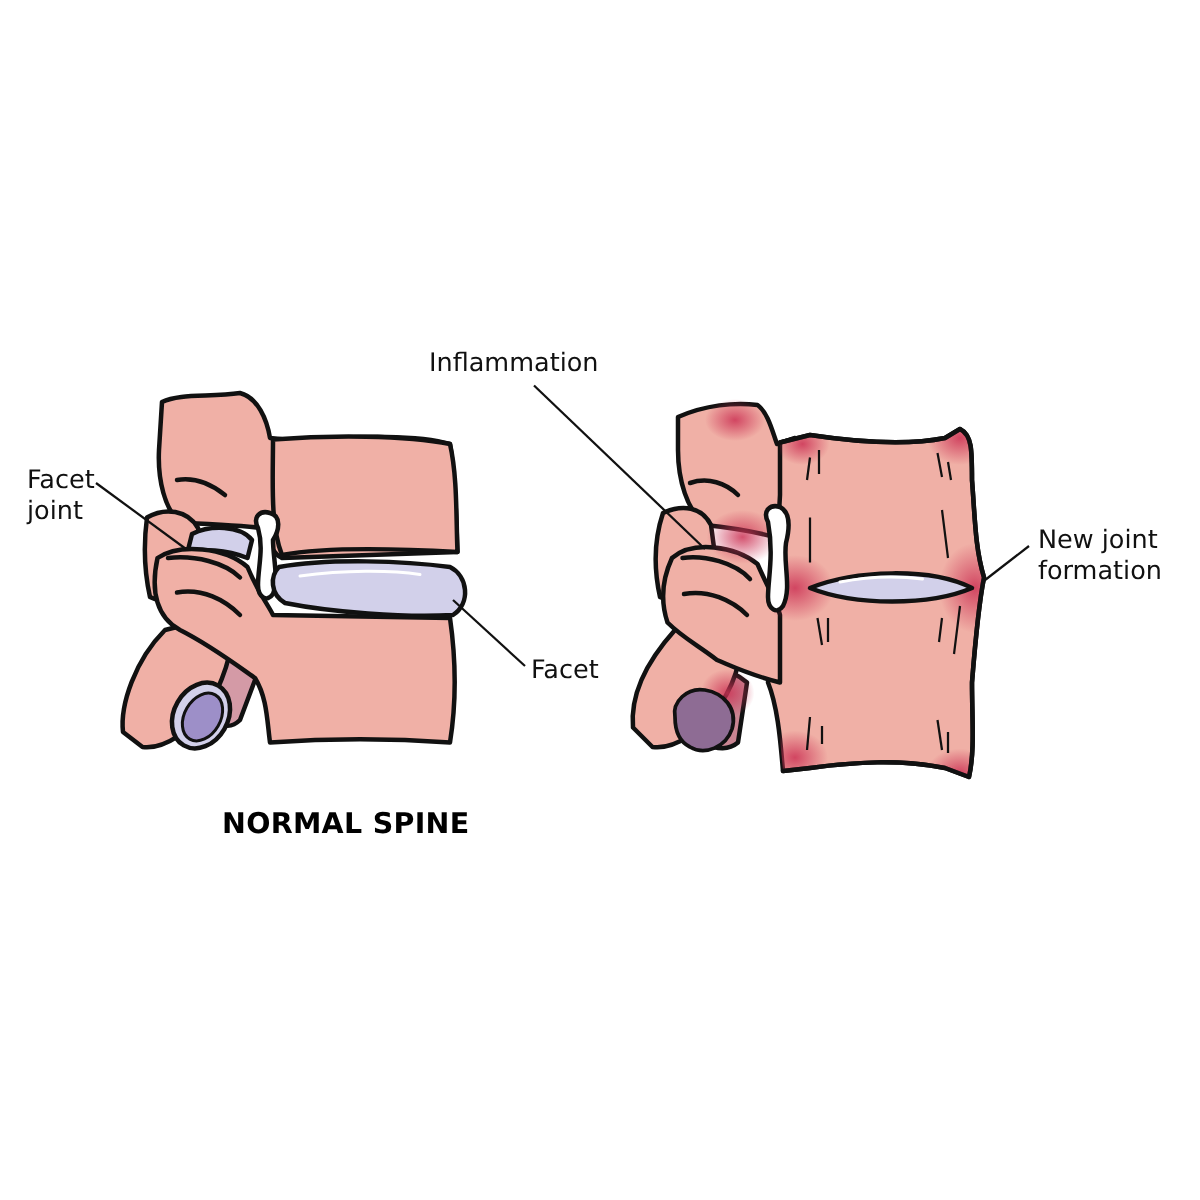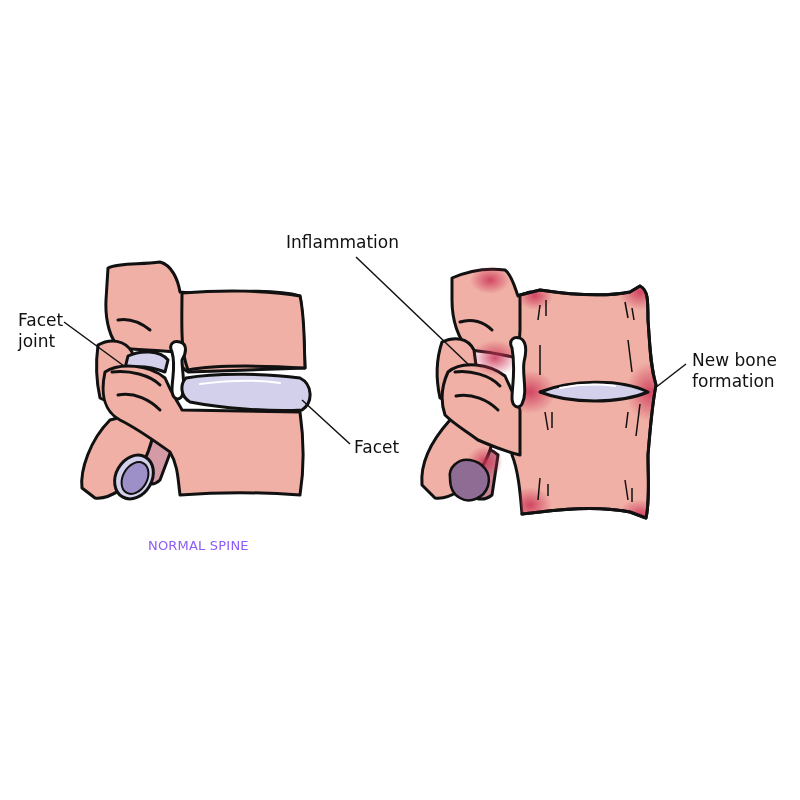--- a/index.html
+++ b/index.html
@@ -9,23 +9,23 @@
       position: absolute;
       font-family: "DejaVu Sans", sans-serif;
       font-size: 17px;
       color: #111111;
       line-height: 21px;
       white-space: nowrap;
     }
     .title {
       position: absolute;
       font-family: "DejaVu Sans", sans-serif;
-      font-weight: normal;
-      font-size: 13px;
-      color: #8b5cf6;
+      font-weight: bold;
+      font-size: 19px;
+      color: #000000;
       letter-spacing: 0.2px;
       white-space: nowrap;
     }
   </style>
 </head>
 <body>
 
 <div id="stage">
 
   <svg width="800" height="800" viewBox="0 0 800 800" style="position:absolute;left:0;top:0;">
@@ -155,18 +155,18 @@
     </g>
   </svg>
 
   <div class="label" style="left:4px; top:310px;margin-left:14px;">
     <div>Facet</div>
     <div>joint</div>
   </div>
   <div class="label" style="left:354px; top:437px;">Facet</div>
   <div class="label" style="left:286px; top:232px;">Inflammation</div>
   <div class="label" style="left:692px; top:350px;">
-    <div>New bone</div>
+    <div>New joint</div>
     <div>formation</div>
   </div>
 
   <div class="title" style="left:148px; top:538px;">NORMAL SPINE</div>
 </div>
 
 </body></html>

